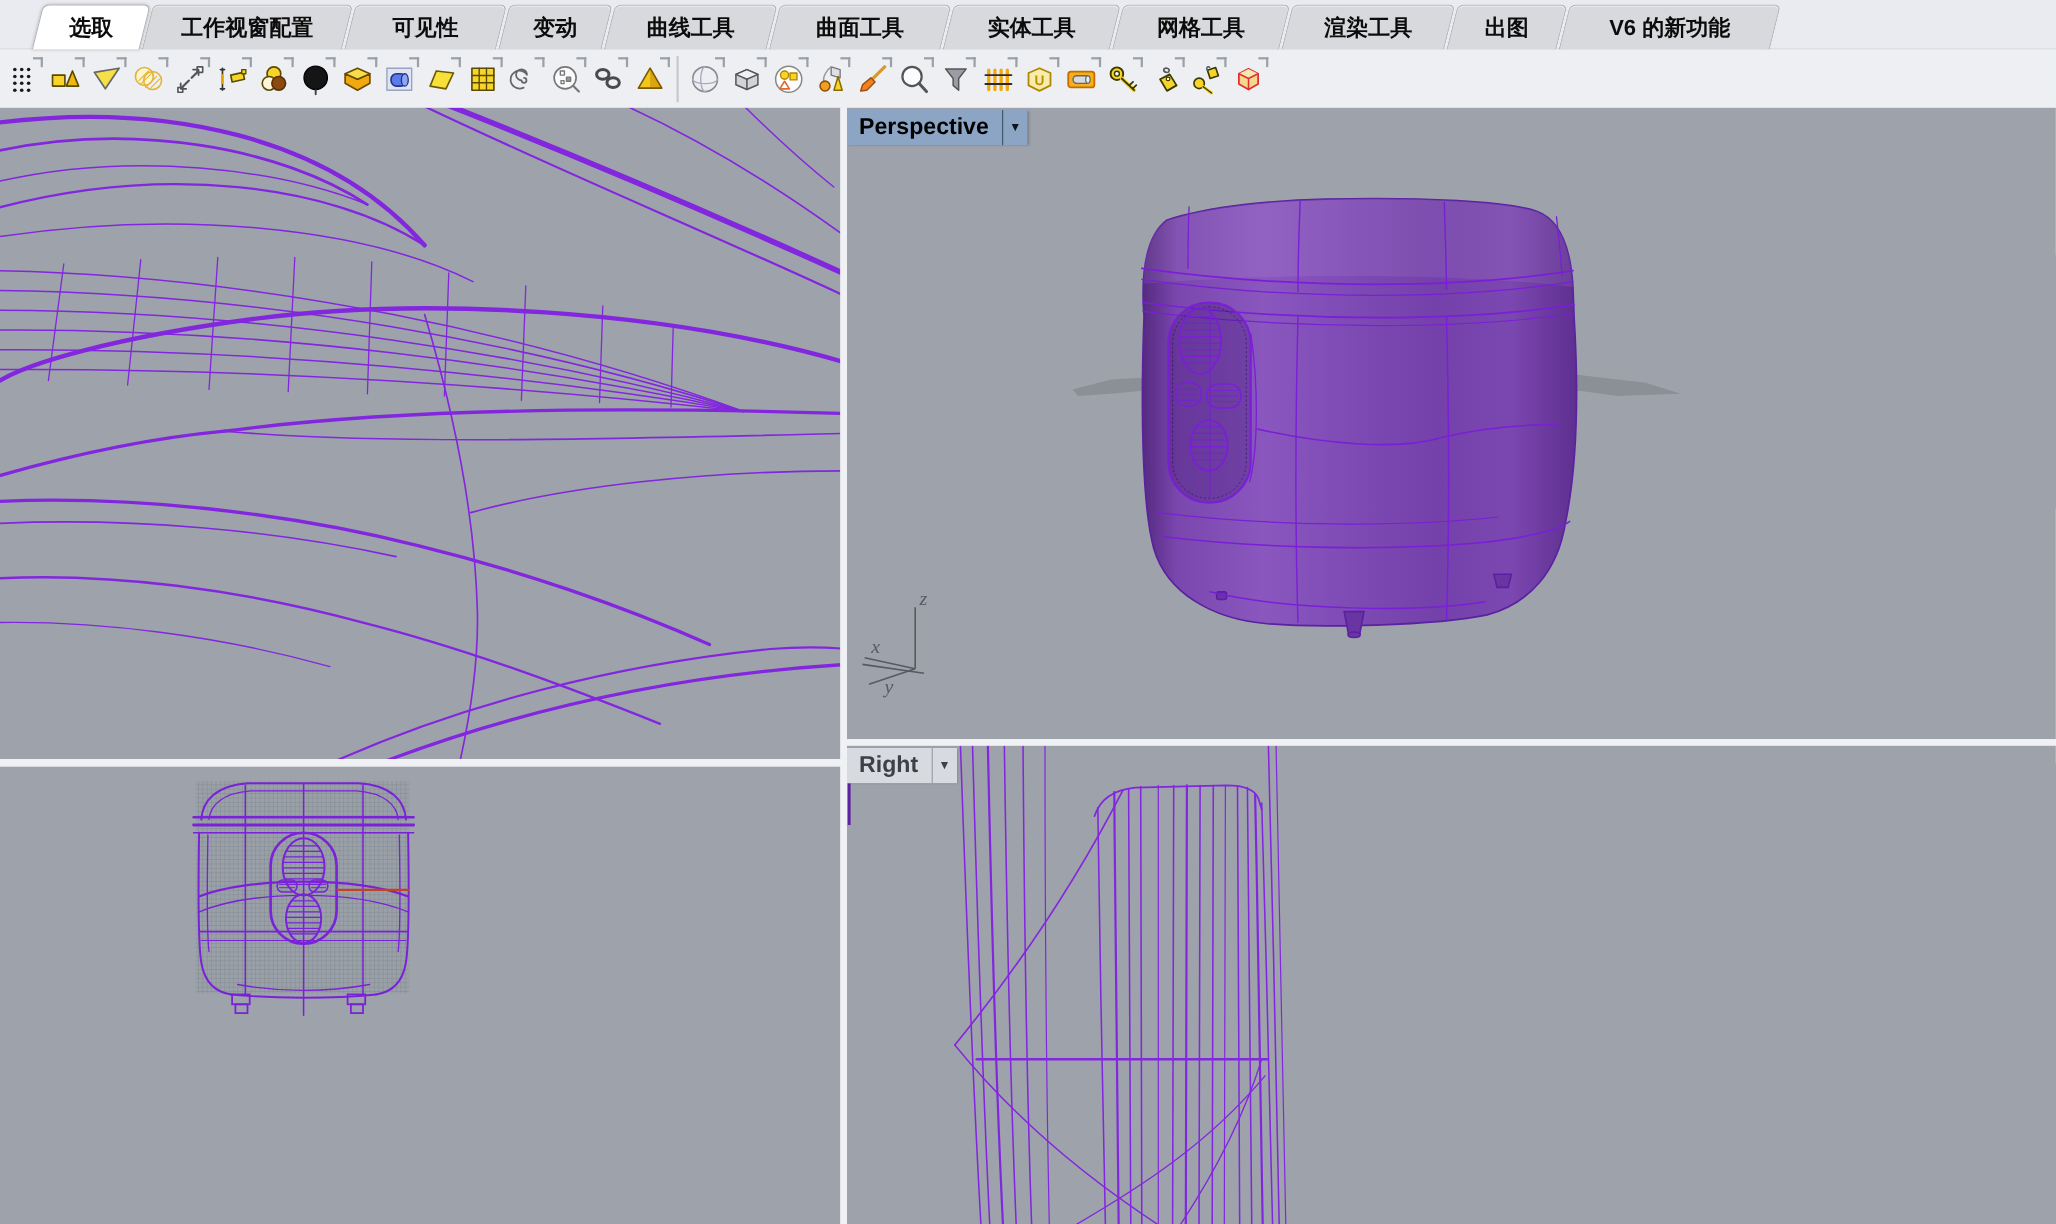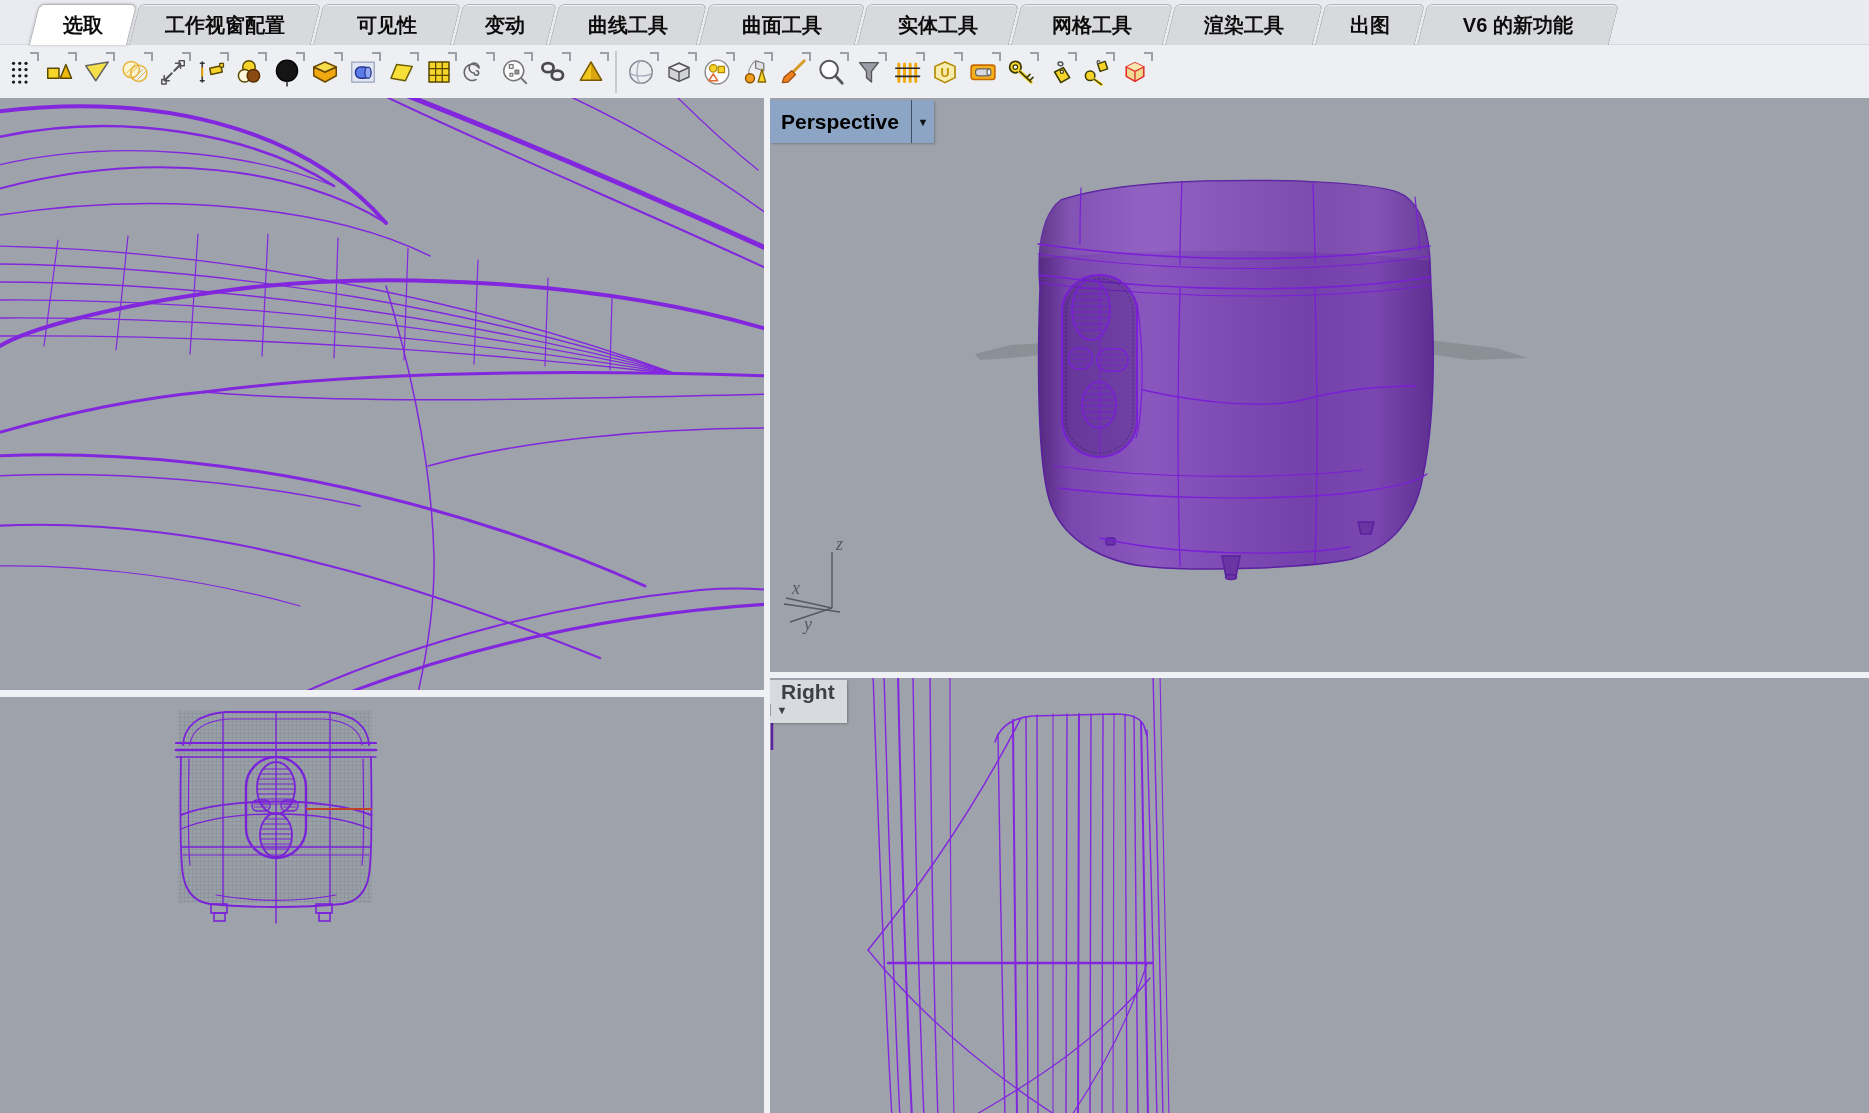--- a/index.html
+++ b/index.html
@@ -24,27 +24,27 @@
   .tbtn::after { content:""; position:absolute; top:2px; right:1px; width:7px; height:7px;
                  border-top:2px solid #9aa0a8; border-right:2px solid #9aa0a8; }
   .tbtn svg { width:30px; height:30px; }
   .tsep { width:2px; height:42px; background:#c7c9cd; margin:0 5px; flex:0 0 auto; }
 
   
   .workspace { position:absolute; left:0; top:98px; width:1869px; height:1015px; background:var(--divider,#f0f1f5); }
   .vp { position:absolute; background:var(--viewport-bg,#9ea3ab); overflow:hidden; cursor:crosshair; }
   .vp svg.fill { position:absolute; left:0; top:0; width:100%; height:100%; display:block; }
 
-  .vp-label { position:absolute; left:0; top:2px; height:43px; display:flex; align-items:stretch; z-index:5;
+  .vp-label { position:absolute; left:0; top:2px; height:32px; display:flex; align-items:stretch; z-index:5;
               font-weight:bold; font-size:21px; cursor:pointer; box-shadow:1px 1px 2px rgba(0,0,0,.25); }
   .vp-label .txt { display:flex; align-items:center; padding:0 12px 0 11px; }
   .vp-label .arrow { display:flex; align-items:center; justify-content:center; width:23px; font-size:11px; }
   .vp-label.active { background:var(--active-label-bg,#8ca5c5); color:#000; }
   .vp-label.active .arrow { border-left:1px solid #3f4f66; color:#101418; }
-  .vp-label.inactive { background:var(--inactive-label-bg,#d7dade); color:#3d4147;flex-direction:column; }
+  .vp-label.inactive { background:var(--inactive-label-bg,#d7dade); color:#3d4147; }
   .vp-label.inactive .arrow { border-left:1px solid #9a9da3; color:#3d4147; }
 
   .splitter { position:absolute; background:var(--divider,#f0f1f5); cursor:row-resize; }
   .splitter.v { cursor:col-resize; }
 </style>
 </head>
 <body>
 
 <div class="app">
 

